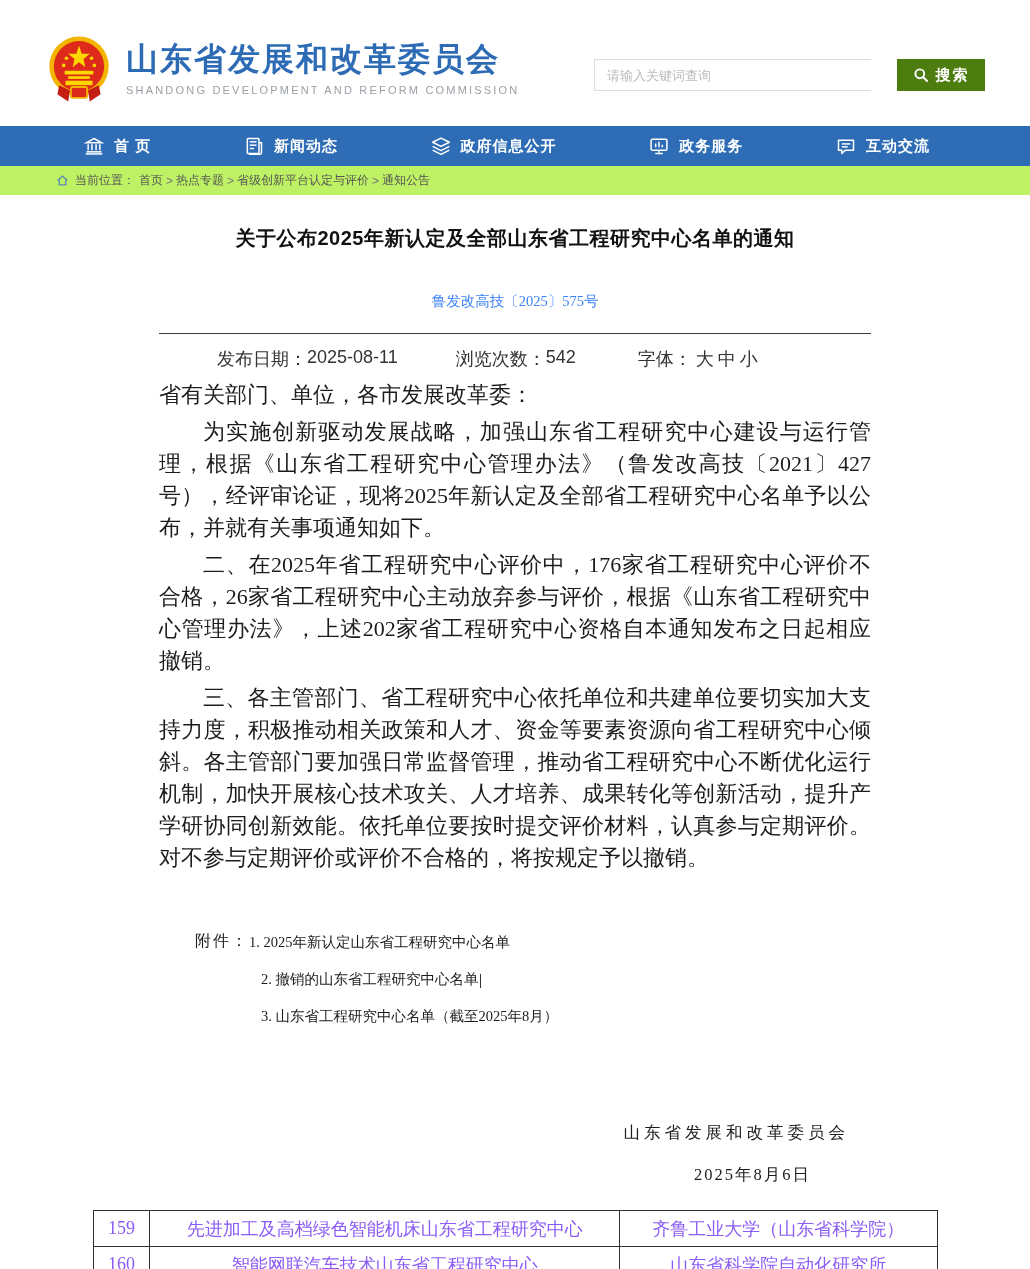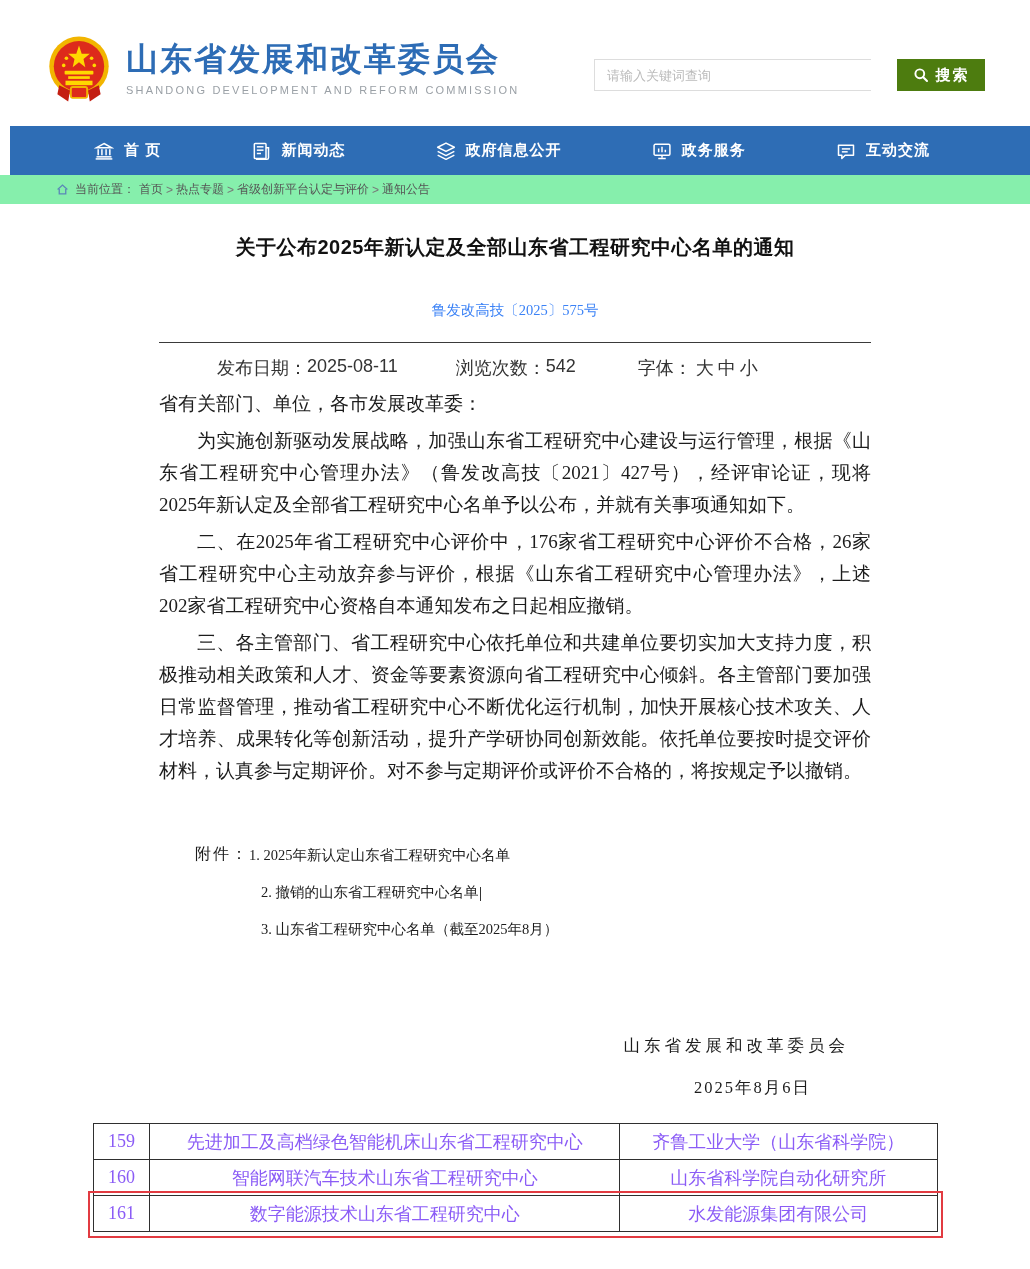--- a/index.html
+++ b/index.html
@@ -26,30 +26,30 @@
   }
   .search-input::placeholder { color:#bbb; }
   .search-btn {
     width:88px; height:32px; background:#4d7c0f; color:#fff; border:none;
     font-size:15px; font-weight:bold; display:flex; align-items:center; justify-content:center;
     gap:7px; cursor:pointer; letter-spacing:2px;
   }
 
   
   .nav {
-    height:49px; background:#2e6db5; display:flex; align-items:center;
-    justify-content:space-between; padding:0 100px 0 84px;margin-left:10px;
+    height:40px; background:#2e6db5; display:flex; align-items:center;
+    justify-content:space-between; padding:0 100px 0 84px;
   }
   .nav-item { display:flex; align-items:center; gap:10px; color:#fff; cursor:pointer; }
   .nav-item .label { font-size:15px; font-weight:bold; letter-spacing:1px; }
   .nav-icon { width:20px; height:20px; display:block; }
 
   
   .breadcrumb-bar {
-    height:29px; background:#86efac; display:flex; align-items:center;
+    height:29px; background:#bef264; display:flex; align-items:center;
     padding-left:56px; font-size:12px; color:#555;
   }
   .crumb-home-icon { width:13px; height:13px; margin-right:6px; }
   .crumb { color:#555; cursor:pointer; }
   .crumb-sep { margin:0 3px; color:#777; }
   .crumb-prefix { margin-right:4px; }
 
   
   .doc { width:712px; margin:0 auto; }
   .doc-title {
@@ -63,21 +63,21 @@
   .meta-row {
     display:flex; margin-top:13px; padding-left:58px; font-size:18px; color:#333;
     align-items:center;
   }
   .meta-item { display:flex; margin-right:58px; }
   .meta-label { color:#333; }
   .font-opts span { margin-left:4px; cursor:pointer; }
 
   .doc-body {
     font-family:"Liberation Serif","DejaVu Serif",serif;
-    font-size:19px; line-height:32px; color:#1c1c1c; margin-top:8px;
+    font-size:22px; line-height:32px; color:#1c1c1c; margin-top:8px;
   }
   .salutation { margin-top:4px; }
   .para { text-indent:2em; margin-top:5px; text-align:justify; }
 
   .attachments { margin-top:56px; padding-left:36px;
     font-family:"Liberation Serif","DejaVu Serif",serif; font-size:14.5px; color:#1c1c1c; }
   .att-first-row { display:flex; align-items:center; }
   .att-label { font-size:16px; letter-spacing:2px; flex:0 0 auto; }
   .att-item { line-height:20px; padding-top:2px; cursor:pointer;font-family:Liberation Serif, serif; }
   .att-item-sub { margin-top:18px; padding-left:66px; cursor:pointer; }

